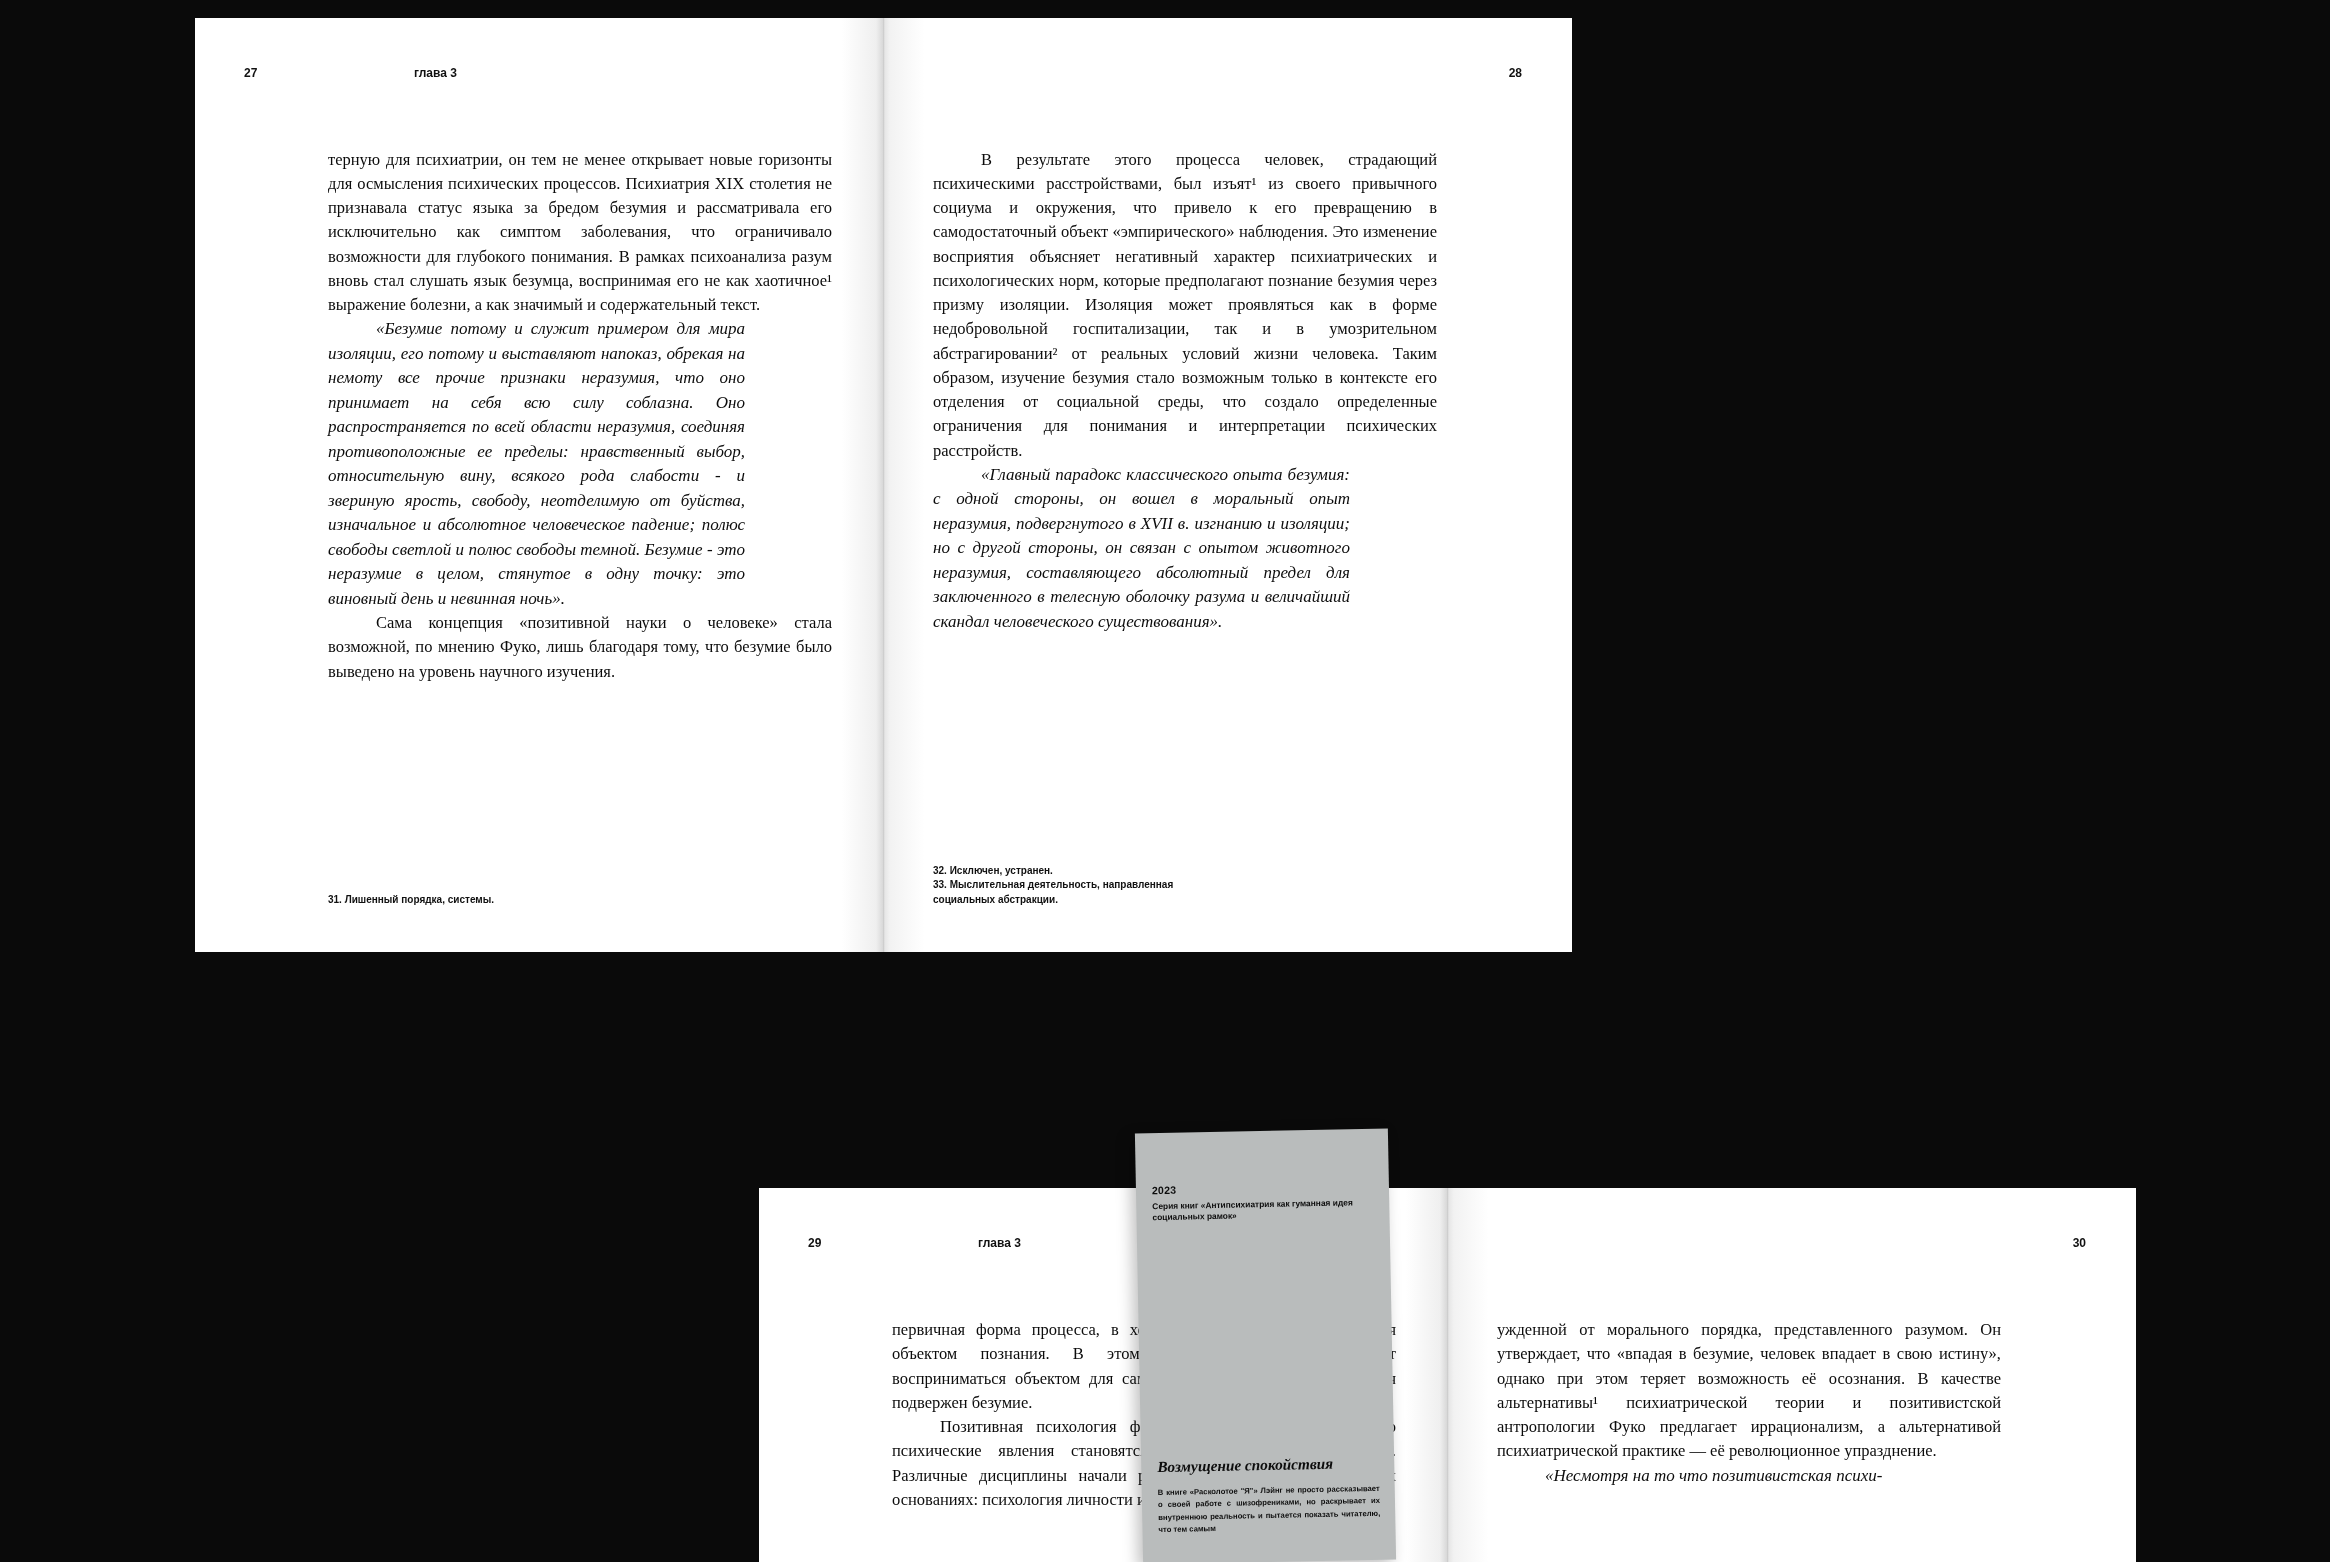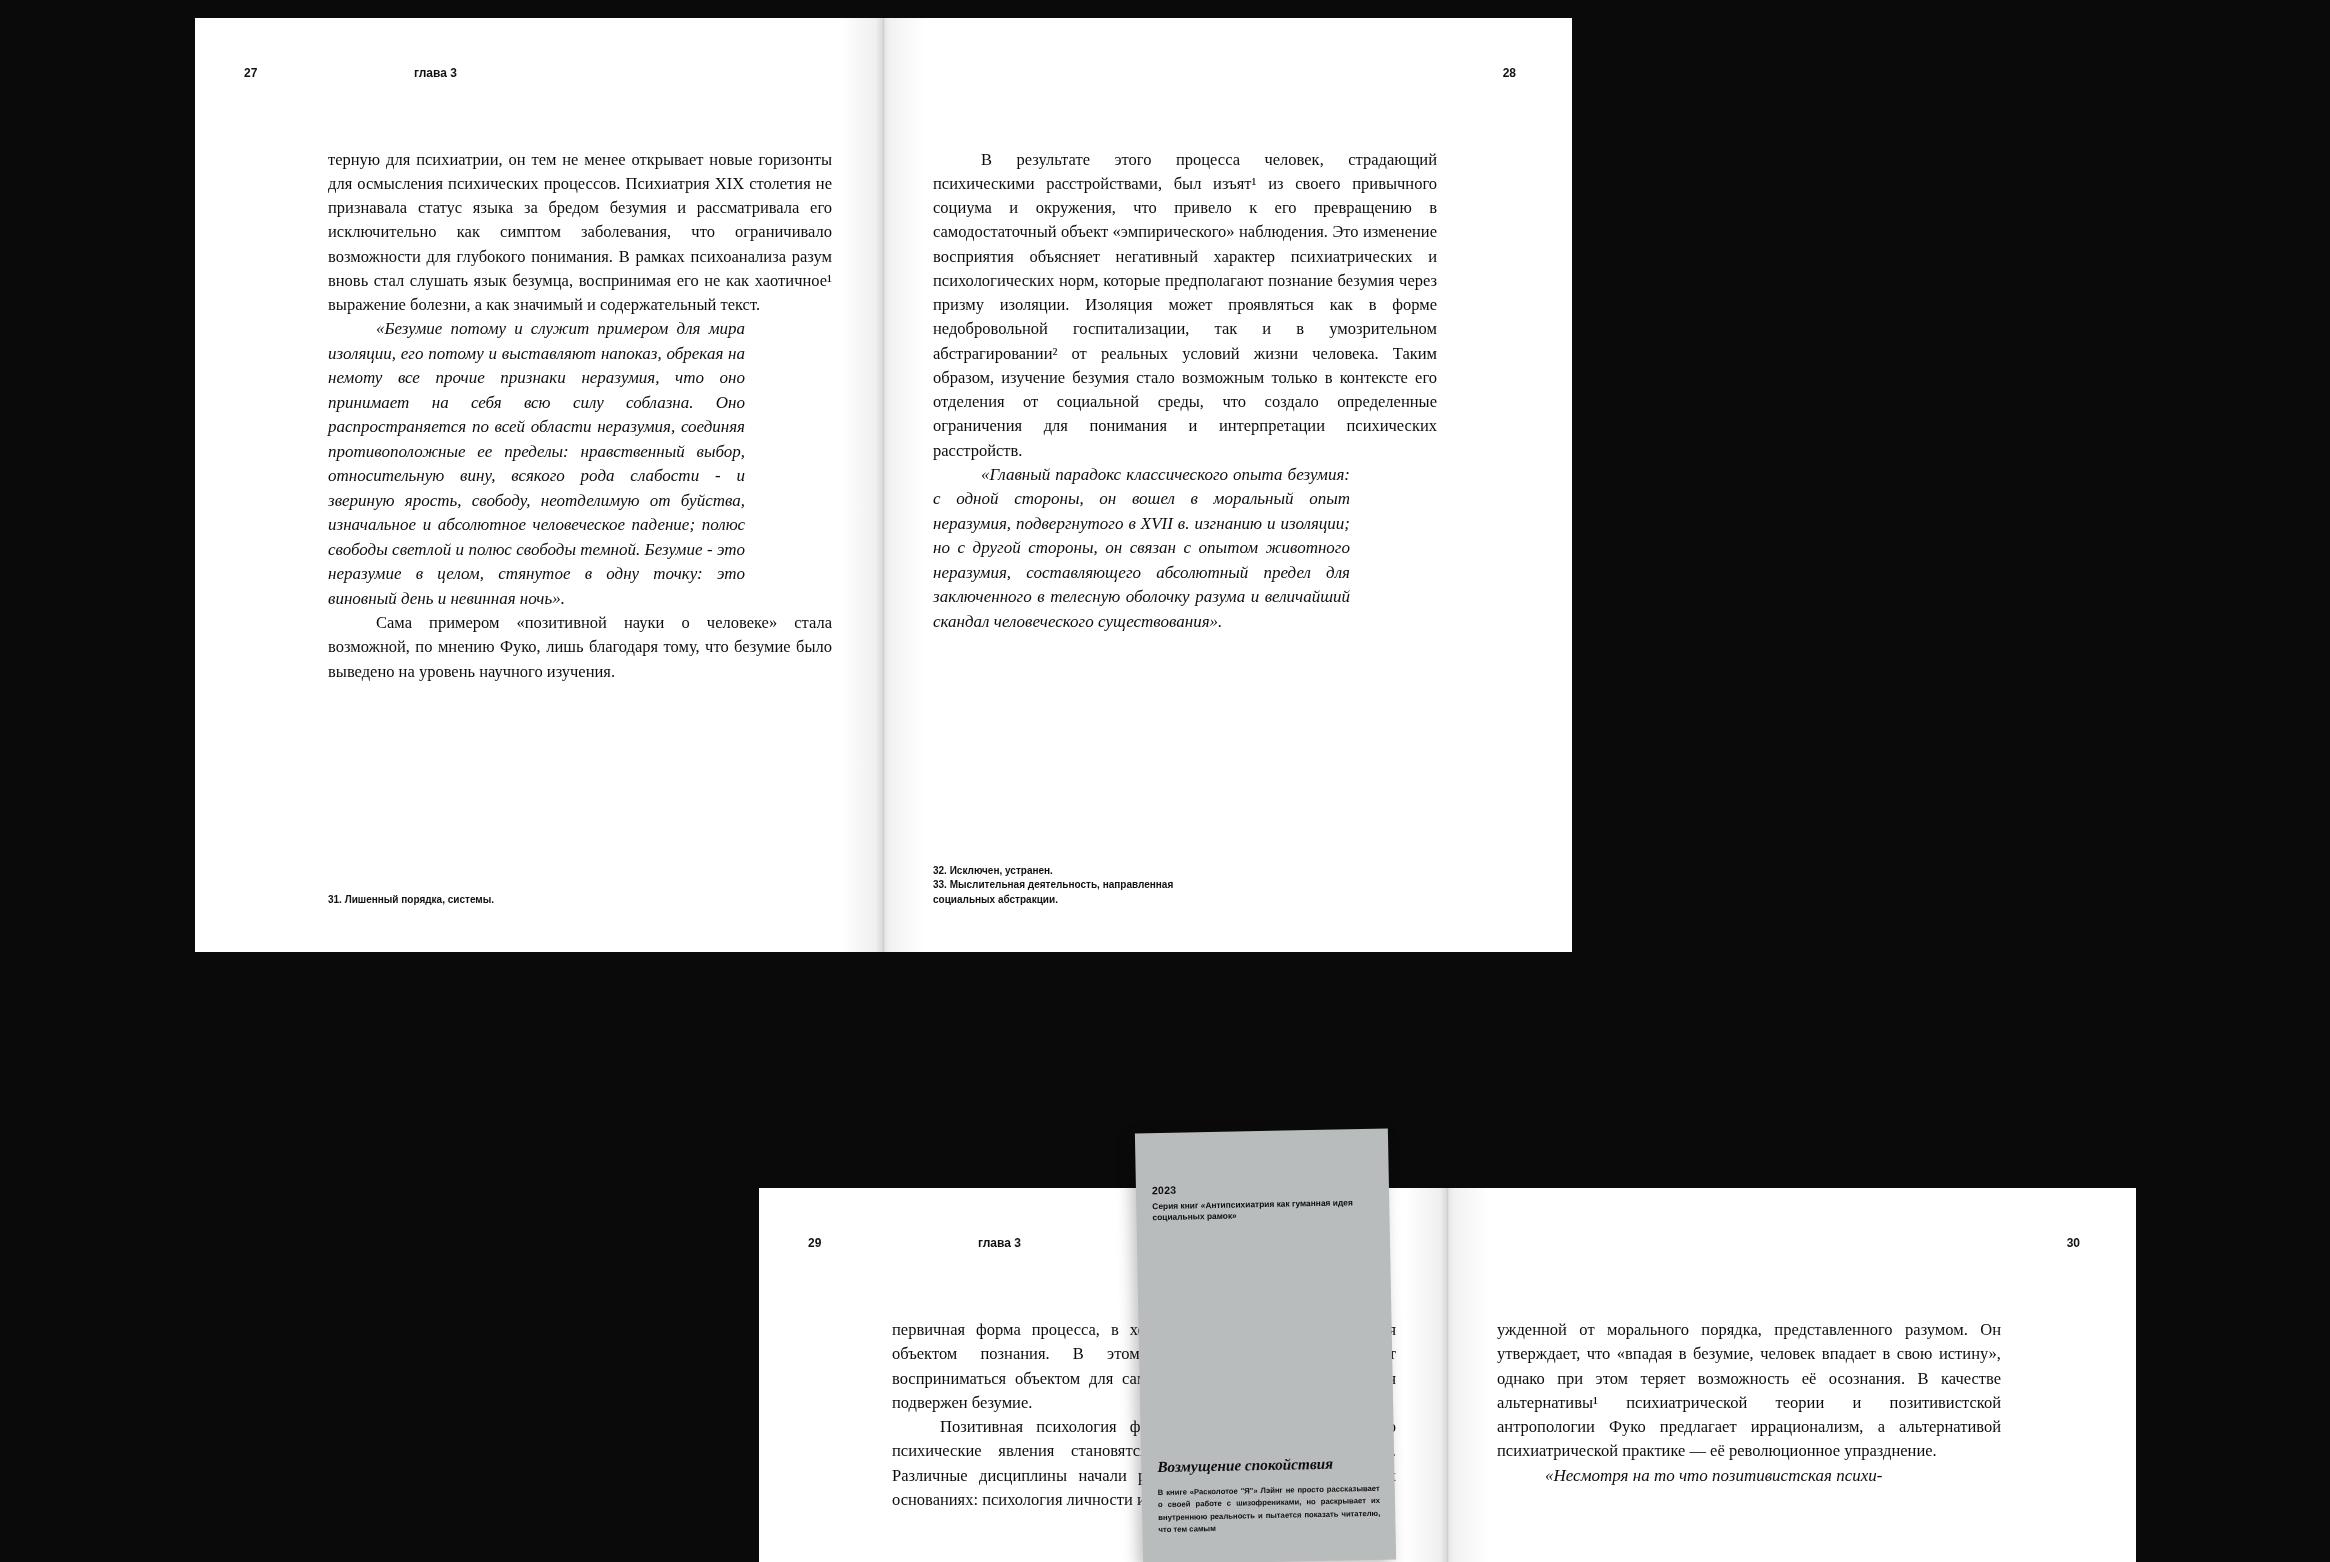--- a/index.html
+++ b/index.html
@@ -64,21 +64,21 @@
     left: 0;
     right: 0;
     height: 16px;
     font-family: "Liberation Sans", sans-serif;
     font-size: 12px;
     font-weight: bold;
     color: #111;
   }
   .pg-num-left   { position: absolute; left: 49px;  top: 0; }
   .pg-chap-left  { position: absolute; left: 219px; top: 0; }
-  .pg-num-right  { position: absolute; right: 55px; top: 0; text-align: center; }
+  .pg-num-right  { position: absolute; right: 49px; top: 0; text-align: center; }
 
   
   .col {
     position: absolute;
     top: 130px;
     width: 504px;
     font-size: 16.5px;
     line-height: 1.47;
     text-align: justify;
     color: #0c0c0c;
@@ -176,21 +176,21 @@
 
   <div class="page left">
     <div class="pg-head">
       <span class="pg-num-left">27</span>
       <span class="pg-chap-left">глава 3</span>
     </div>
 
     <div class="col l">
       <p class="noind">терную для психиатрии, он тем не менее открывает новые горизонты для осмысления психических процессов. Психиатрия XIX столетия не признавала статус языка за бредом безумия и рассматривала его исключительно как симптом заболевания, что ограничивало возможности для глубокого понимания. В рамках психоанализа разум вновь стал слушать язык безумца, воспринимая его не как хаотичное¹ выражение болезни, а как значимый и содержательный текст.</p>
       <p class="quote">«Безумие потому и служит примером для мира изоляции, его потому и выставляют напоказ, обрекая на немоту все прочие признаки неразумия, что оно принимает на себя всю силу соблазна. Оно распространяется по всей области неразумия, соединяя противоположные ее пределы: нравственный выбор, относительную вину, всякого рода слабости - и звериную ярость, свободу, неотделимую от буйства, изначальное и абсолютное человеческое падение; полюс свободы светлой и полюс свободы темной. Безумие - это неразумие в целом, стянутое в одну точку: это виновный день и невинная ночь».</p>
-      <p class="after-quote">Сама примером «позитивной науки о человеке» стала возможной, по мнению Фуко, лишь благодаря тому, что безумие было выведено на уровень научного изучения.</p>
+      <p class="after-quote">Сама концепция «позитивной науки о человеке» стала возможной, по мнению Фуко, лишь благодаря тому, что безумие было выведено на уровень научного изучения.</p>
     </div>
 
     <div class="footnotes">
       <span class="fn-ind">31. Лишенный порядка, системы.</span>
     </div>
   </div>
 
   <div class="page right">
     <div class="pg-head">
       <span class="pg-num-right">28</span>

